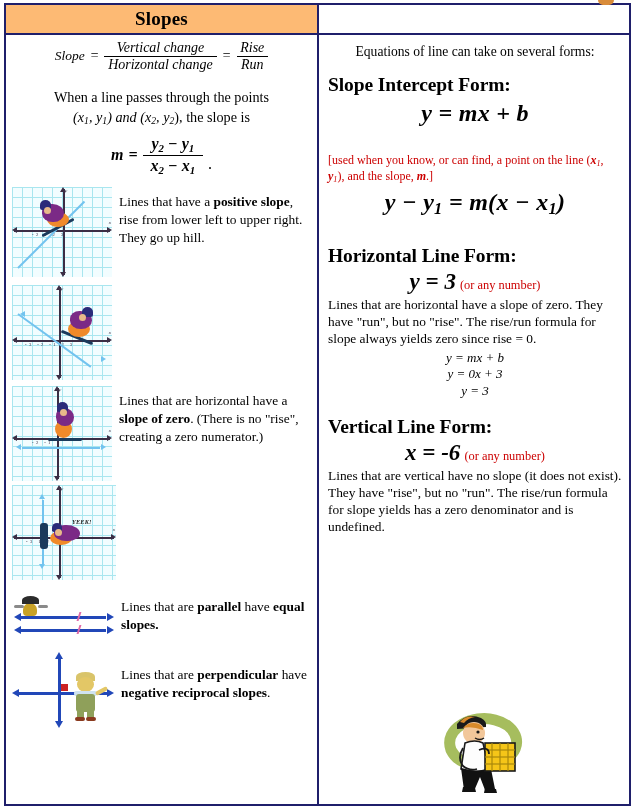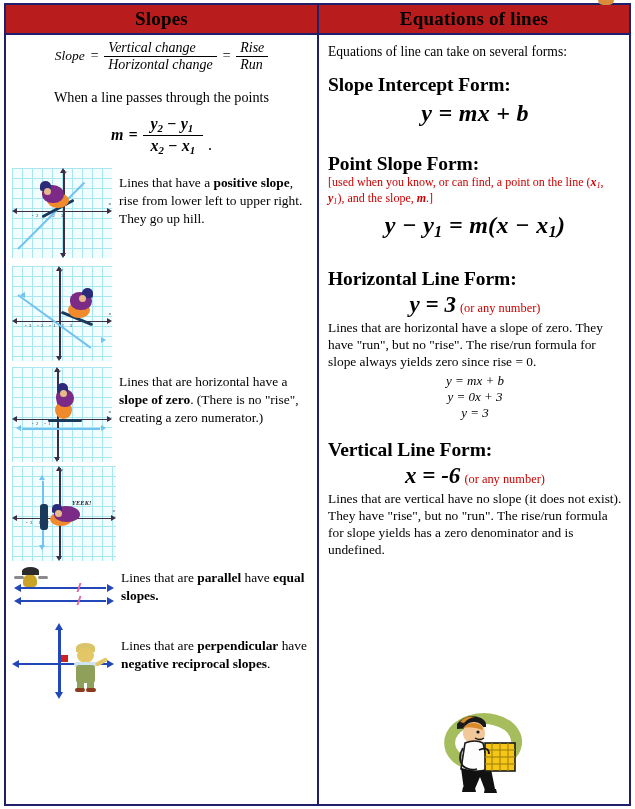--- a/index.html
+++ b/index.html
@@ -35,21 +35,21 @@
     display: flex;
     flex-direction: column;
   }
   .head-row {
     display: flex;
     height: 30px;
     flex: 0 0 30px;
     border-bottom: 2px solid #1f1f6b;
   }
   .head-cell {
-    background: #b91c1c;
+    background: #fdba74;
     display: flex; align-items: center; justify-content: center;
     font-weight: bold;
     font-size: 19px;
     letter-spacing: .2px;
   }
   .head-cell.left  { width: 313px; border-right: 2px solid #1f1f6b; }
   .head-cell.right { flex: 1; }
 
   .body-row { display: flex; flex: 1; min-height: 0; }
   .col {
@@ -75,20 +75,21 @@
     justify-content: center;
     font-family: "Liberation Serif", serif;
     font-style: italic;
     font-size: 14px;
     gap: 5px;
   }
   .slope-frac .lbl { font-size: 13.5px; }
   .frac {
     display: inline-flex;
     flex-direction: column;
+    align-items: center;
     line-height: 1.12;
   }
   .frac .num { padding: 0 4px; }
   .frac .den { padding: 0 4px; border-top: 1px solid #000; }
 
   .passes {
     margin-top: 16px;
     text-align: center;
     font-size: 14.2px;
     line-height: 1.38;
@@ -175,21 +176,21 @@
   .guy { position:absolute; }
   .guy .g-head { position:absolute; background:#e3c766; border-radius:50%; }
   .guy .g-hat  { position:absolute; background:#3b2a16; border-radius:50% 50% 0 0; }
   .guy .g-body { position:absolute; background:#8fa05a; border-radius:3px; }
   .guy .g-collar{ position:absolute; background:#cfe3f0; border-radius:2px; }
   .guy .g-arm  { position:absolute; background:#e3c766; border-radius:2px; }
   .guy .g-leg  { position:absolute; background:#8fa05a; }
   .guy .g-shoe { position:absolute; background:#8a3a1e; border-radius:2px; }
 
   
-  .r-intro { font-size: 13.6px; line-height: 1.3; margin-bottom: 13px; }
+  .r-intro { font-size: 13.6px; line-height: 1.3; margin-bottom: 13px; text-align: center; }
   .form-h {
     font-weight: bold;
     font-size: 19.5px;
     line-height: 1.12;
     margin: 0 0 1px 0;
     letter-spacing: -.1px;
   }
   .note {
     color: #cc0000;
     font-size: 12px;
@@ -231,21 +232,20 @@
 </style>
 </head>
 <body>
 
 <div class="top-artifact"></div>
 
 <div class="sheet">
 
   <div class="head-row">
     <div class="head-cell left">Slopes</div>
-    <div class="head-cell right">Equations of lines</div>
   </div>
 
   <div class="body-row">
 
     <div class="col left">
 
 
       <div class="slope-frac">
         <span class="lbl">Slope</span>
         <span>=</span>
@@ -255,20 +255,21 @@
         </span>
         <span>=</span>
         <span class="frac">
           <span class="num">Rise</span>
           <span class="den">Run</span>
         </span>
       </div>
 
       <div class="passes">
         <div>When a line passes through the points</div>
+        <div><span class="ital">(x</span><sub>1</sub><span class="ital">, y</span><sub>1</sub><span class="ital">) and (x</span><sub>2</sub><span class="ital">, y</span><sub>2</sub><span>),  the slope is</span></div>
       </div>
 
       <div class="m-frac">
         <span>m</span>
         <span>=</span>
         <span class="frac">
           <span class="num"><span>y</span><sub>2</sub><span> − </span><span>y</span><sub>1</sub></span>
           <span class="den"><span>x</span><sub>2</sub><span> − </span><span>x</span><sub>1</sub></span>
         </span>
         <span style="font-style:normal;font-weight:normal;align-self:flex-end;padding-bottom:2px;">.</span>
@@ -376,21 +377,21 @@
               <div class="board" style="left:2px;top:4px;width:8px;height:26px;background:#1a3a5c;border-radius:3px;"></div>
               <div class="coat" style="left:12px;top:12px;width:22px;height:14px;"></div>
               <div class="body" style="left:16px;top:6px;width:26px;height:16px;"></div>
               <div class="hat" style="left:14px;top:4px;width:10px;height:9px;"></div>
               <div class="head" style="left:17px;top:10px;width:7px;height:7px;"></div>
             </div>
           </div>
         </div>
       </div>
 
-      <div class="lrow" style="margin-top:6px;">
+      <div class="lrow" style="margin-top:16px;">
         <div class="gfx" style="width:102px;height:46px;position:relative;">
           <div class="blue-line bl-h" style="left:8px;top:20px;width:86px;"></div>
           <div class="ba l" style="left:2px;top:17px;"></div>
           <div class="ba r" style="right:0px;top:17px;"></div>
           <div class="tickmark" style="left:66px;top:16px;"></div>
           <div class="blue-line bl-h" style="left:8px;top:33px;width:86px;"></div>
           <div class="ba l" style="left:2px;top:30px;"></div>
           <div class="ba r" style="right:0px;top:30px;"></div>
           <div class="tickmark" style="left:66px;top:29px;"></div>
           <div class="guy" style="left:2px;top:0px;width:34px;height:22px;">
@@ -438,21 +439,20 @@
       <div class="r-intro">Equations of line can take on several forms:</div>
 
       <div>
         <div class="form-h">Slope Intercept Form:</div>
         <div class="bigeq">y = mx + b</div>
       </div>
 
       <div class="sp-lg"></div>
 
       <div>
-        <div class="form-h">Point Slope Form:</div>
         <div class="note"><span>[used when you know, or can find, a point on the line (</span><b>x</b><sub>1</sub><span>, </span><b>y</b><sub>1</sub><span>), and the slope, </span><b>m</b><span>.]</span></div>
         <div class="bigeq"><span>y − y</span><sub>1</sub><span> = m(x − x</span><sub>1</sub><span>)</span></div>
       </div>
 
       <div class="sp-lg"></div>
 
       <div>
         <div class="form-h">Horizontal Line Form:</div>
         <div class="eqline"><span class="eq">y = 3</span> <span class="paren">(or any number)</span></div>
         <div class="para">Lines that are horizontal have a slope of zero.   They have "run", but no "rise".    The rise/run formula for slope always yields zero since rise = 0.</div>

